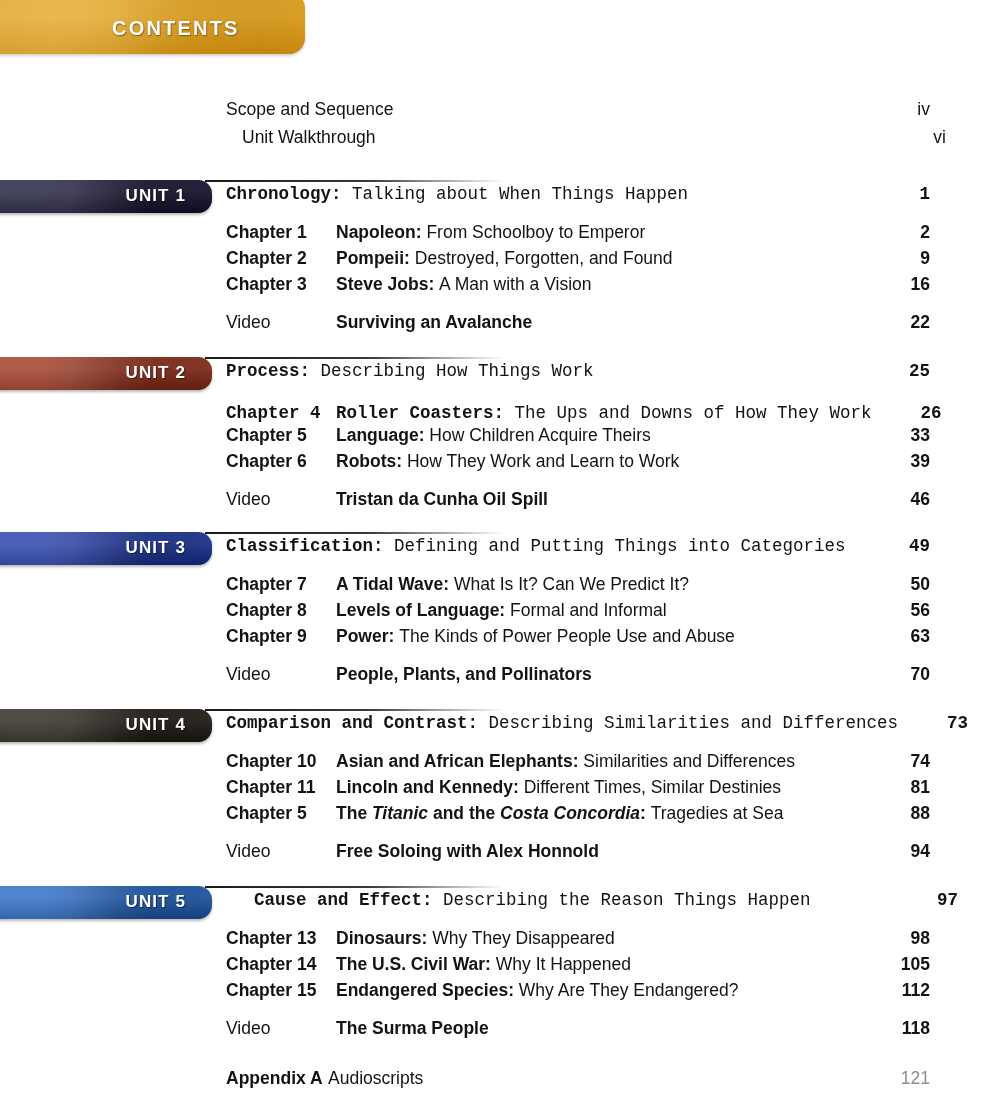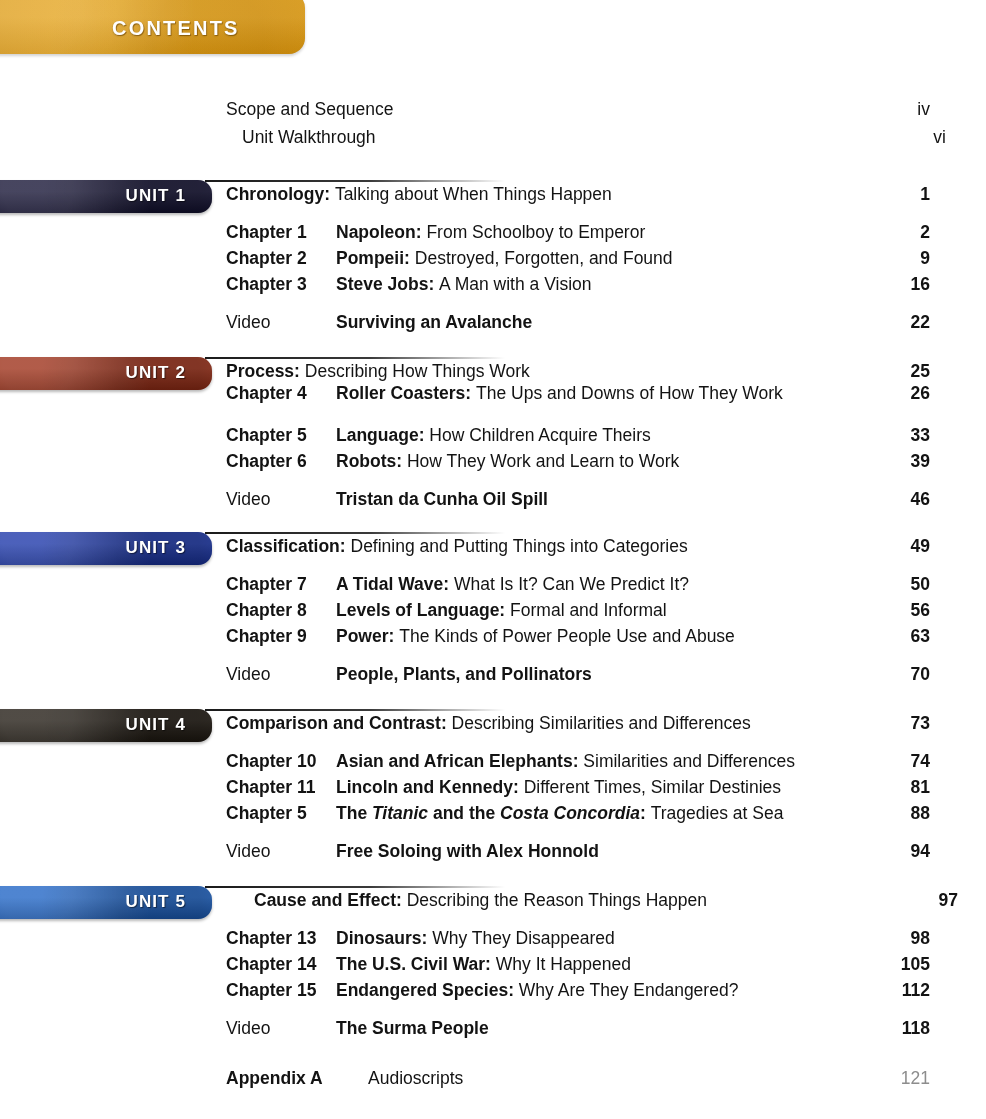--- a/index.html
+++ b/index.html
@@ -117,21 +117,21 @@
   }
   .rule {
     position: absolute;
     left: 205px;
     top: 0px;
     width: 300px;
     height: 2px;
     background: linear-gradient(90deg, #1a1a1a 0%, #3a3a3a 55%, rgba(255,255,255,0) 100%);
   }
 
-  .unit-head-row { top: 4px; }
+  .unit-head-row { top: 4px; font-family: Liberation Mono, monospace; }
 </style>
 </head>
 <body>
 
 <div class="contents-tab">
   <div class="shade"></div>
 </div>
 <div class="contents-title">CONTENTS</div>
 
 <div id="content-root">
@@ -181,21 +181,21 @@
       <div class="rule"></div>
       <div class="banner" style="background: rgb(156, 47, 23);">
         <div class="tex"></div>
         <div class="banner-label">UNIT 2</div>
       </div>
       <div class="row unit-head-row" style="top: 4px; align-items: flex-end;">
         <div class="label-col"></div>
         <div class="title-col" style="margin-left: -110px;"><span class="lead">Process:</span><span class="sub">&nbsp;Describing How Things Work</span></div>
         <div class="page-col">25</div>
       </div>
-      <div class="row" style="top: 26px;">
+      <div class="row" style="top: 46px; font-family: Liberation Mono, monospace;">
         <div class="label-col bold">Chapter 4</div>
         <div class="title-col"><span class="lead">Roller Coasters:</span><span class="sub">&nbsp;The Ups and Downs of How They Work</span></div>
         <div class="page-col">26</div>
       </div>
       <div class="row" style="top: 68px;">
         <div class="label-col bold">Chapter 5</div>
         <div class="title-col"><span class="lead">Language:</span><span class="sub">&nbsp;How Children Acquire Theirs</span></div>
         <div class="page-col">33</div>
       </div>
       <div class="row" style="top: 94px;">
@@ -298,21 +298,21 @@
         <div class="label-col bold">Chapter 15</div>
         <div class="title-col"><span class="lead">Endangered Species:</span><span class="sub">&nbsp;Why Are They Endangered?</span></div>
         <div class="page-col">112</div>
       </div>
       <div class="row" style="top: 132px;">
         <div class="label-col">Video</div>
         <div class="title-col"><span class="lead">The Surma People</span></div>
         <div class="page-col">118</div>
       </div>
     </div>
-    <div class="row" style="top: 1068px; gap: 40px;">
+    <div class="row" style="top: 1068px;">
       <div class="label-col bold">Appendix A</div>
       <div class="title-col" style="margin-left: -8px;">Audioscripts</div>
       <div class="page-col" style="color: rgb(141, 141, 141); font-weight: normal;">121</div>
     </div>
     <div class="row" style="top: 1128px; padding-left: 41px;">
       <div class="label-col bold">Appendix B</div>
       <div class="title-col" style="margin-left: -8px;">Videoscripts</div>
       <div class="page-col">163</div>
     </div>
   </div>

